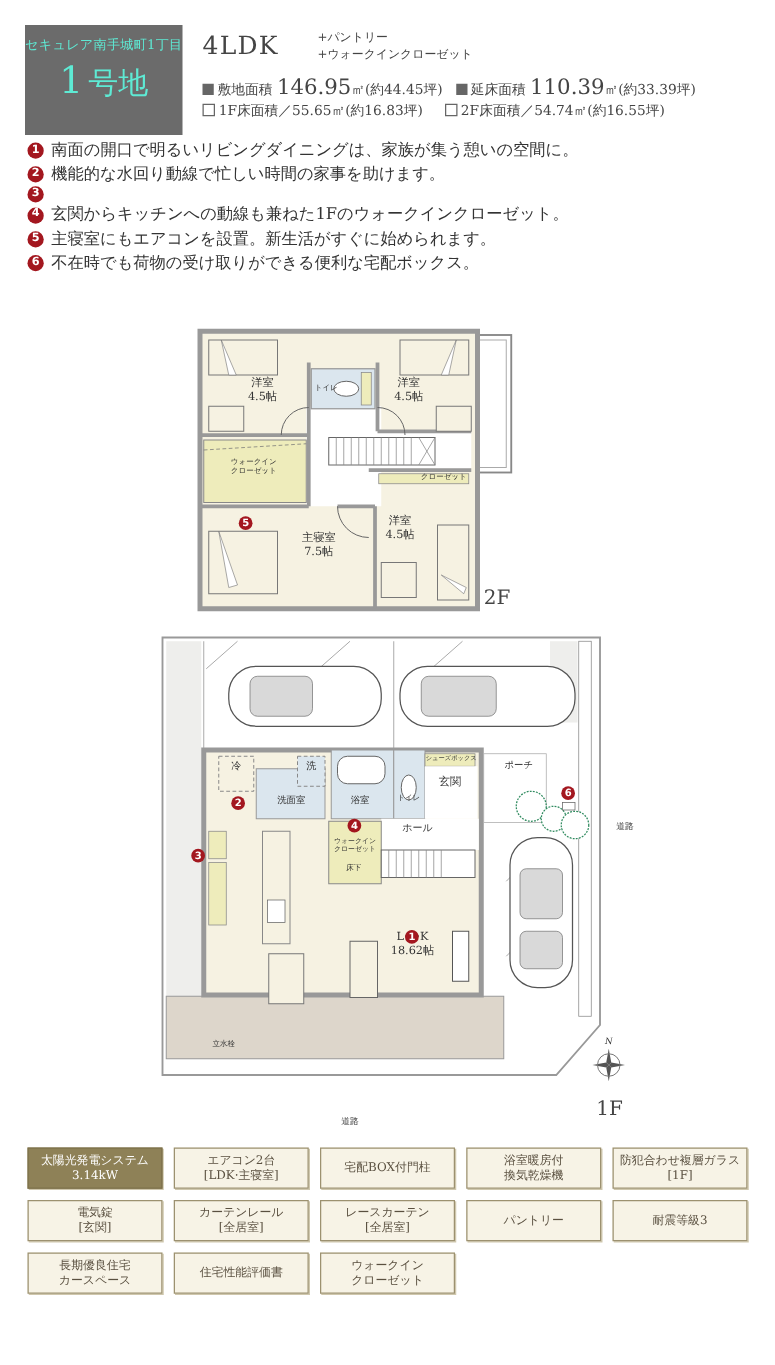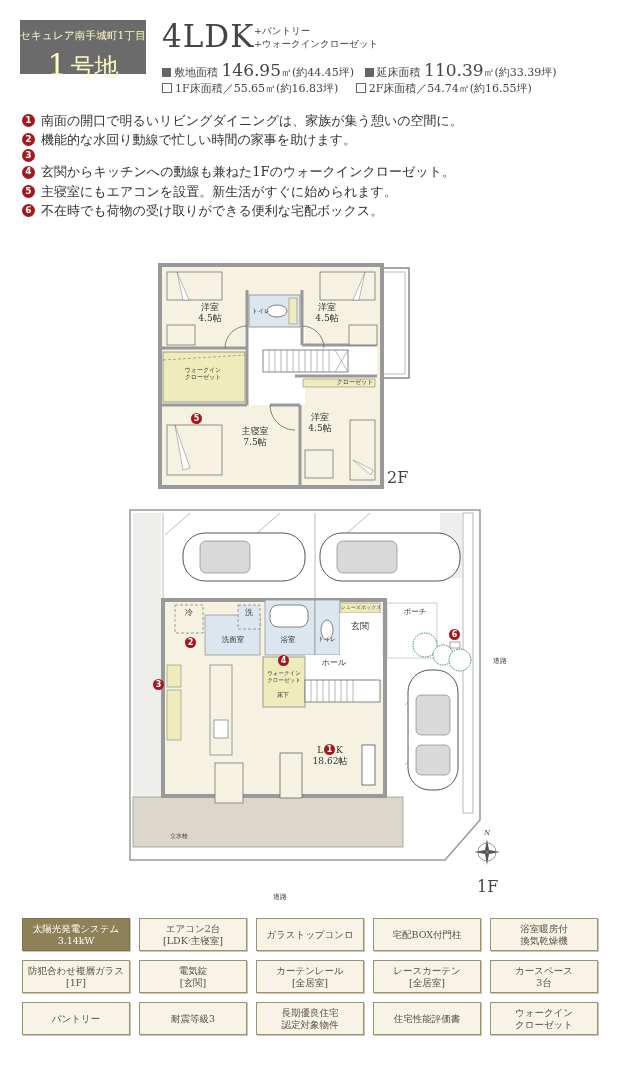--- a/index.html
+++ b/index.html
@@ -1,23 +1,23 @@
 <!DOCTYPE html>
 <html><head>
 <meta charset="utf-8">
 <style>
   html,body{margin:0;padding:0;background:#fff;}
   body{width:620px;height:1092px;position:relative;overflow:hidden;font-family:"DejaVu Serif","Liberation Serif",serif;color:#333;}
   .abs{position:absolute;}
   
-  .lot-box{left:20px;top:20px;width:126px;height:54px;background:#6b6b6b;color:#fef9c3;text-align:center;}
+  .lot-box{left:20px;top:20px;width:126px;height:88px;background:#6b6b6b;color:#5eead4;text-align:center;}
   .lot-town{font-size:10.5px;margin-top:9px;letter-spacing:0.2px;}
   .lot-num{font-size:30px;line-height:34px;margin-top:5px;}
   .lot-num .small{font-size:24px;margin-left:4px;}
-  .plan{left:162px;top:20px;font-size:31px;letter-spacing:1px;color:#444;line-height:32px;}
+  .plan{left:162px;top:20px;font-size:20px;letter-spacing:1px;color:#444;line-height:32px;}
   .plan-extras{left:254px;top:24px;font-size:9.5px;line-height:13px;color:#444;}
   .area-line{font-size:11px;color:#444;white-space:nowrap;}
   .area-line .big{font-size:17px;}
   .sq{display:inline-block;width:9px;height:9px;margin-right:3px;vertical-align:-1px;}
   .sq.fill{background:#666;}
   .sq.empty{border:1px solid #666;width:8px;height:8px;}
   .line1{left:162px;top:60px;}
   .line2{left:162px;top:81px;}
   .features{left:22px;top:111px;font-size:13px;line-height:19.2px;color:#333;}
   .feat{display:flex;align-items:center;white-space:nowrap;}
@@ -314,25 +314,20 @@
       </div>
     </div>
   <div class="chip">
       <div>
         <div>エアコン2台</div>
         <div>[LDK·主寝室]</div>
       </div>
     </div>
   <div class="chip">
       <div>
-        <div>ガラストップコンロ</div>
-      </div>
-    </div>
-  <div class="chip">
-      <div>
         <div>宅配BOX付門柱</div>
       </div>
     </div>
   <div class="chip">
       <div>
         <div>浴室暖房付</div>
         <div>換気乾燥機</div>
       </div>
     </div>
   <div class="chip">
@@ -354,38 +349,32 @@
       </div>
     </div>
   <div class="chip">
       <div>
         <div>レースカーテン</div>
         <div>[全居室]</div>
       </div>
     </div>
   <div class="chip">
       <div>
+        <div>パントリー</div>
+      </div>
+    </div>
+  <div class="chip">
+      <div>
+        <div>耐震等級3</div>
+      </div>
+    </div>
+  <div class="chip">
+      <div>
+        <div>長期優良住宅</div>
         <div>カースペース</div>
-        <div>3台</div>
-      </div>
-    </div>
-  <div class="chip">
-      <div>
-        <div>パントリー</div>
-      </div>
-    </div>
-  <div class="chip">
-      <div>
-        <div>耐震等級3</div>
-      </div>
-    </div>
-  <div class="chip">
-      <div>
-        <div>長期優良住宅</div>
-        <div>認定対象物件</div>
       </div>
     </div>
   <div class="chip">
       <div>
         <div>住宅性能評価書</div>
       </div>
     </div>
   <div class="chip">
       <div>
         <div>ウォークイン</div>

